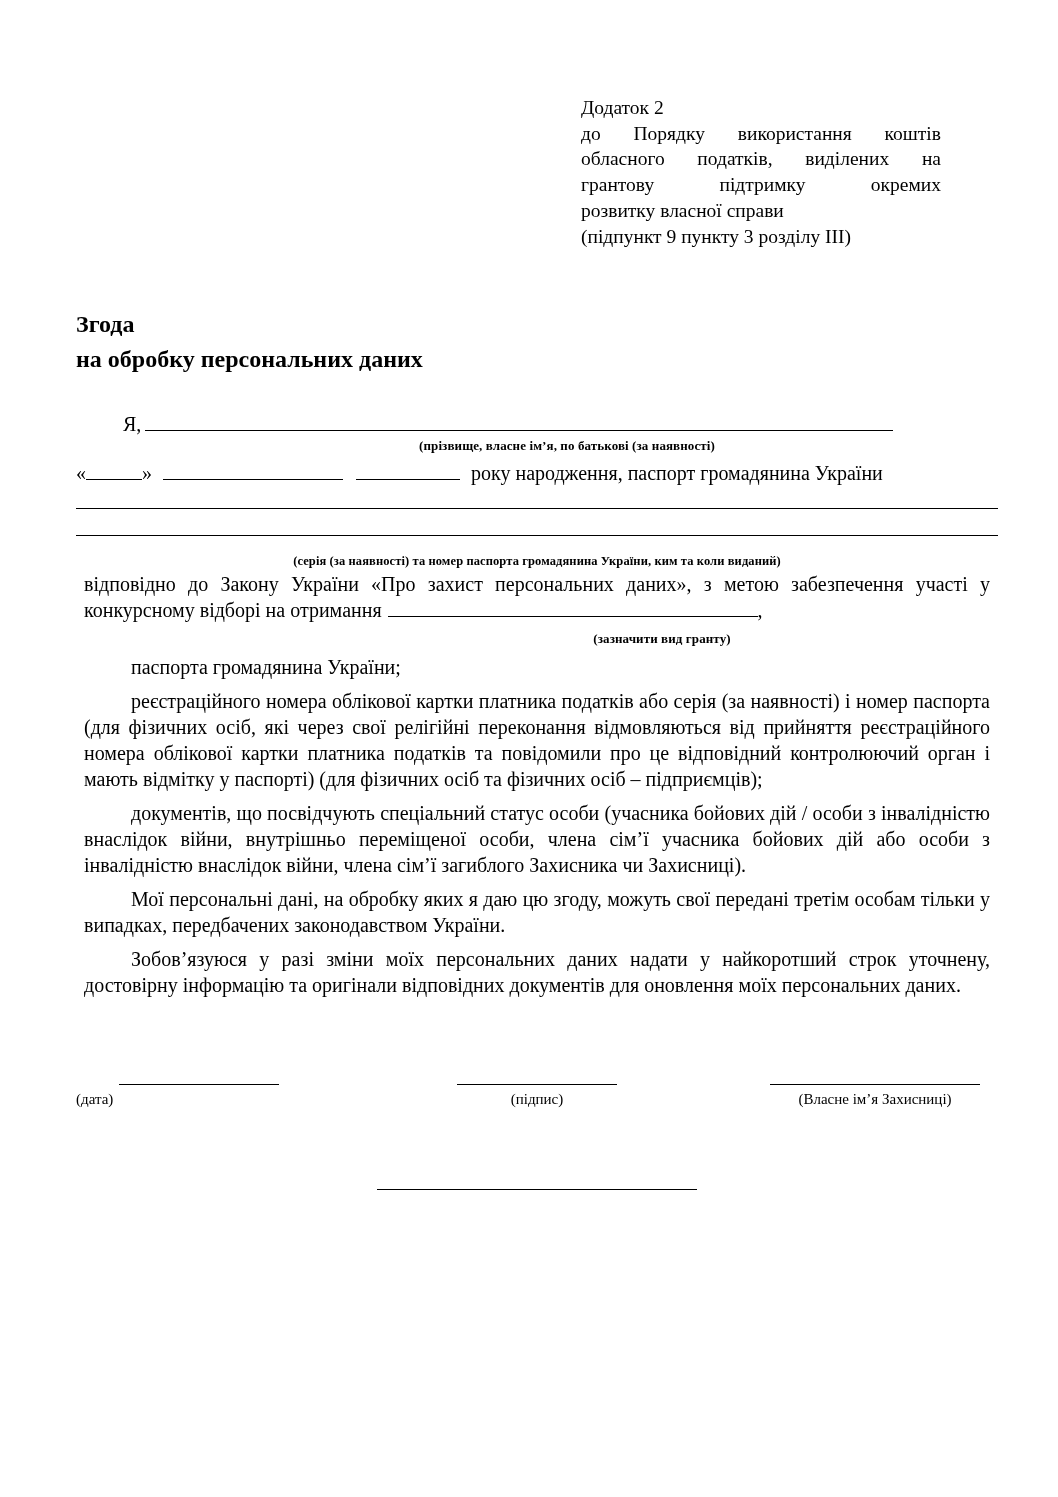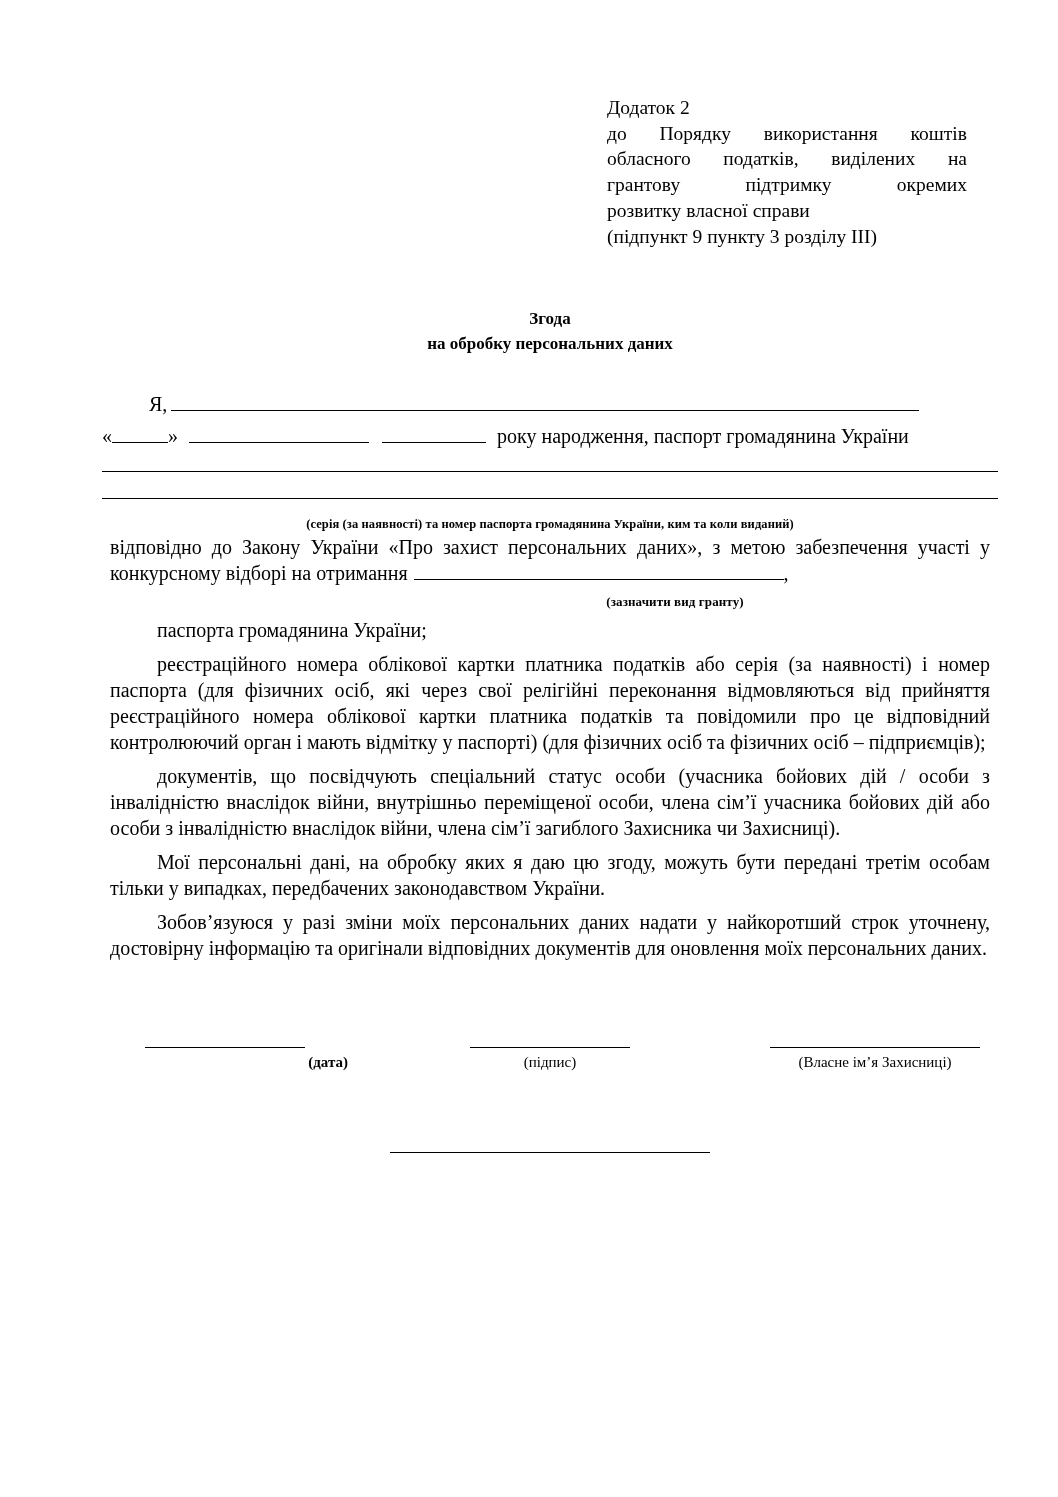--- a/index.html
+++ b/index.html
@@ -14,21 +14,21 @@
     color: #000000;
     position: relative;
     overflow: hidden;
   }
   .page {
     position: absolute;
     left: 0; top: 0;
     width: 1058px;
     height: 1497px;
     box-sizing: border-box;
-    padding: 95px 60px 40px 102px;
+    padding: 95px 60px 40px 76px;
   }
 
   
   .header-block {
     width: 360px;
     margin-left: 505px;
     font-size: 19.5px;
     line-height: 1.32;
   }
   .header-block .ln {
@@ -42,23 +42,23 @@
     text-align: justify;
     text-align-last: left;
   }
   .header-block .plain {
     text-align: left;
   }
 
   
   .title-wrap {
     margin-top: 58px;
-    text-align: center;
+    text-align: left;
     font-weight: bold;
-    font-size: 17px;
+    font-size: 24px;
     line-height: 1.45;
   }
 
   
   .body-wrap {
     margin-top: 34px;
     font-size: 20px;
     line-height: 1.30;
   }
   p.par {
@@ -111,21 +111,21 @@
     border-bottom: 1px solid #000;
     height: 0;
     width: 160px;
     margin: 0 auto 5px auto;
   }
   .sign-cell.wide .rule { width: 210px; }
   .sign-cell .cap {
     font-size: 15px;
     line-height: 1.2;
   }
-  .sign-cell.left { text-align: right; font-weight: bold; }
+  .sign-cell.left { text-align: left; }
 
   .bottom-rule-wrap {
     margin-top: 62px;
     text-align: center;
   }
   .bottom-rule {
     display: inline-block;
     width: 320px;
     border-bottom: 1px solid #000;
     height: 0;
@@ -148,41 +148,42 @@
   <div class="title-wrap">
     <div>Згода</div>
     <div>на обробку персональних даних</div>
   </div>
 
   <div class="body-wrap">
 
     <p class="row-line" style="margin-top:4px;">
       <span style="display:inline-block; width:47px;"></span><span>Я,</span><span class="fill-line" style="width:748px; margin-left:4px;"></span>
     </p>
+    <p class="caption" style="margin-left:60px;">(прізвище, власне ім’я, по батькові (за наявності)</p>
 
     <p class="row-line" style="margin-top:6px;">
       <span>«</span><span class="fill-line" style="width:56px;"></span><span>»</span>
       <span class="fill-line" style="width:180px; margin-left:6px;"></span>
       <span class="fill-line" style="width:104px; margin-left:8px;"></span>
       <span style="margin-left:6px;">року народження, паспорт громадянина України</span>
     </p>
 
     <div class="full-rule"></div>
     <div class="full-rule" style="margin-top:9px;"></div>
     <p class="caption small" style="margin-top:18px;">(серія (за наявності) та номер паспорта громадянина України, ким та коли виданий)</p>
 
     <p class="par" style="margin-top:2px;">
       <span>відповідно до Закону України «Про захист персональних даних», з метою забезпечення участі у конкурсному відборі на отримання</span><span class="fill-line" style="width:370px; margin-left:6px;"></span>,
     </p>
     <p class="caption" style="margin-left:250px;">(зазначити вид гранту)</p>
 
     <p class="par ind">паспорта громадянина України;</p>
     <p class="par ind">реєстраційного номера облікової картки платника податків або серія (за наявності) і номер паспорта (для фізичних осіб, які через свої релігійні переконання відмовляються від прийняття реєстраційного номера облікової картки платника податків та повідомили про це відповідний контролюючий орган і мають відмітку у паспорті) (для фізичних осіб та фізичних осіб – підприємців);</p>
     <p class="par ind">документів, що посвідчують спеціальний статус особи (учасника бойових дій / особи з інвалідністю внаслідок війни, внутрішньо переміщеної особи, члена сім’ї учасника бойових дій або особи з інвалідністю внаслідок війни, члена сім’ї загиблого Захисника чи Захисниці).</p>
-    <p class="par ind" style="margin-top:2px;">Мої персональні дані, на обробку яких я даю цю згоду, можуть бути передані третім особам тільки у випадках, передбачених законодавством України.</p>
+    <p class="par ind" style="margin-top:2px;">Мої персональні дані, на обробку яких я даю цю згоду, можуть свої передані третім особам тільки у випадках, передбачених законодавством України.</p>
     <p class="par ind" style="margin-top:2px;">Зобов’язуюся у разі зміни моїх персональних даних надати у найкоротший строк уточнену, достовірну інформацію та оригінали відповідних документів для оновлення моїх персональних даних.</p>
 
     <div class="sign-row">
       <div class="sign-cell left">
         <div class="rule"></div>
         <div class="cap">(дата)</div>
       </div>
       <div class="sign-cell">
         <div class="rule"></div>
         <div class="cap">(підпис)</div>

